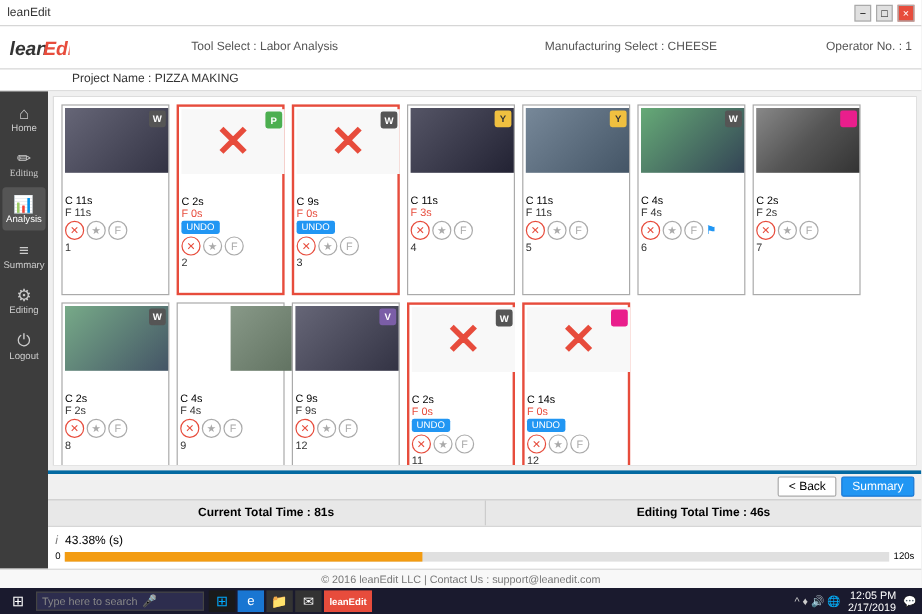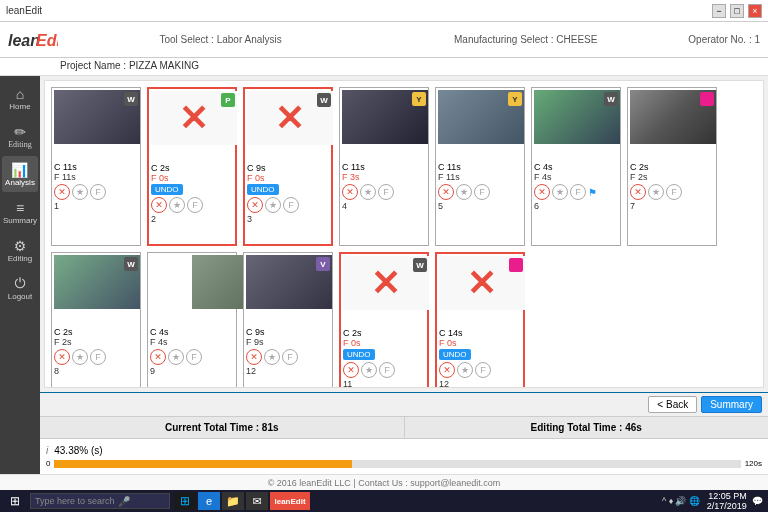--- a/index.html
+++ b/index.html
@@ -193,21 +193,21 @@
     }
     .page-btn.active { background: #2196F3; color: #fff; border-color: #2196F3; }
 
     
     .bottom-toolbar {
       display: flex;
       align-items: center;
       justify-content: flex-end;
       padding: 2px 6px;
       background: #f0f0f0;
-      border-top: 1px solid #0369a1;
+      border-top: 3px solid #0369a1;
       gap: 4px;
       height: 24px;
     }
     .back-btn, .summary-btn {
       padding: 2px 8px;
       font-size: 10px;
       cursor: pointer;
       border-radius: 2px;
     }
     .back-btn { background: #fff; border: 1px solid #aaa; }

